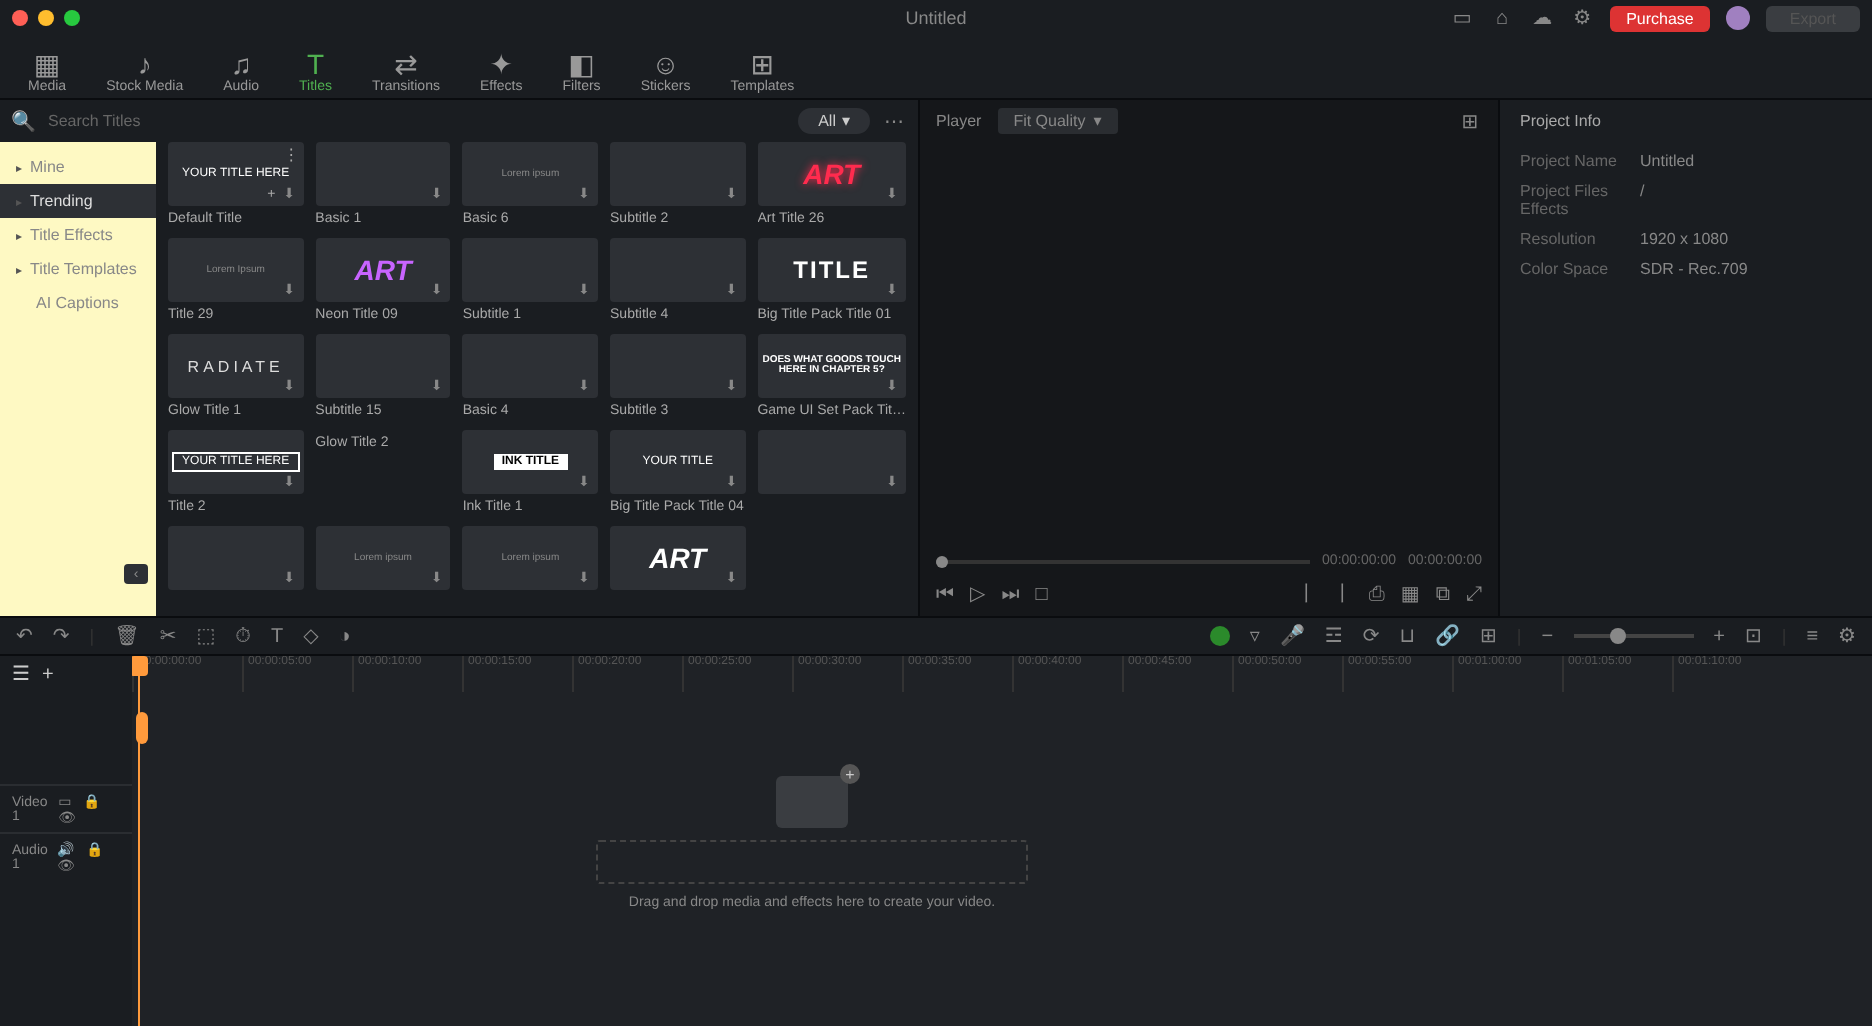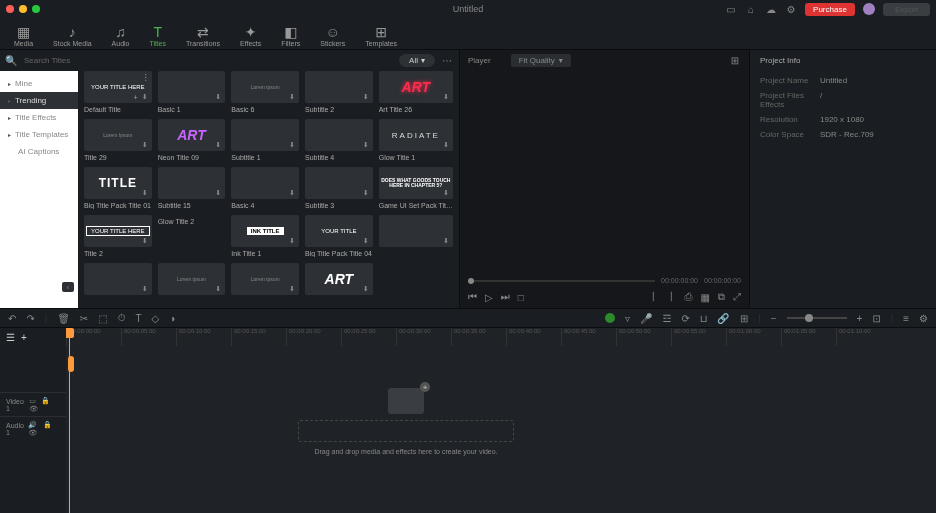--- a/index.html
+++ b/index.html
@@ -17,21 +17,21 @@
 
 .tabbar { display:flex; background:#1a1d21; padding:4px 10px 0; gap:12px; border-bottom:1px solid #0a0c0f;}
 .tab { display:flex; flex-direction:column; align-items:center; gap:2px; padding:2px 4px; cursor:pointer; color:#999;}
 .tab.active { color:#50b050;}
 .tab .ti { font-size:14px; height:14px;}
 .tab .tl2 { font-size:7px;}
 
 .main { display:flex; height:258px; }
 .col-browser { width:460px; background:#1a1d21; display:flex; flex-direction:column; border-right:1px solid #0a0c0f;}
 .browser-body { flex:1; display:flex; overflow:hidden;}
-.sidebar { width:78px; background:#ffffff; padding:4px 0;}
+.sidebar { width:78px; background:#fef9c3; padding:4px 0;}
 .sb-item { padding:4px 8px; font-size:8px; color:#888; cursor:pointer; display:flex; align-items:center; gap:4px;}
 .sb-item.sel { background:#2d3035; color:#ddd;}
 .sb-item::before { content:'▸'; font-size:6px; color:#555;}
 .sb-item.noexp::before{content:'';width:6px;}
 .searchrow { display:flex; align-items:center; padding:4px 6px; gap:6px; background:#1a1d21;}
 .search { flex:1; display:flex; align-items:center; gap:4px; background:#1a1d21; color:#666; font-size:8px;}
 .pill { background:#2d3035; padding:2px 10px; border-radius:8px; font-size:8px; cursor:pointer; display:flex; align-items:center; gap:3px;}
 .grid-wrap{flex:1;overflow:hidden;padding:0 6px;}
 .grid { display:grid; grid-template-columns:repeat(5,1fr); gap:6px; }
 .card { display:flex; flex-direction:column; cursor:pointer;}
@@ -45,21 +45,21 @@
 .title-big{font-weight:900;font-size:12px;letter-spacing:1px;}
 .glow{font-weight:800;color:#fff;font-size:11px;}
 .outline{border:1px solid #fff;padding:1px 4px;font-size:6px;}
 .inkbg{background:#fff;color:#000;padding:1px 4px;font-size:6px;font-weight:700;}
 .bday{font-style:italic;color:#c0c040;font-size:7px;font-family:cursive;}
 .radiate{letter-spacing:2px;font-size:8px;color:#ddd;}
 .tiny{font-size:5px;color:#888;}
 .gameui{font-size:5px;color:#fff;font-weight:700;text-align:center;line-height:1.1;}
 
 .col-preview { flex:1; background:#15171a; display:flex; flex-direction:column; border-right:1px solid #0a0c0f;}
-.prev-head { display:flex; align-items:center; padding:4px 8px; gap:20px; font-size:8px; color:#888;}
+.prev-head { display:flex; align-items:center; padding:4px 8px; gap:8px; font-size:8px; color:#888;}
 .drop { background:#2a2d31; padding:2px 8px; border-radius:2px; display:flex; align-items:center; gap:4px;}
 .canvas { flex:1; background:#15171a; position:relative;}
 .ph-time { display:flex; gap:6px; padding:2px 8px; font-size:7px; color:#666; align-items:center;}
 .ph-time .scrub{flex:1;height:2px;background:#333;position:relative;}
 .ph-time .scrub::before{content:'';position:absolute;left:0;top:-2px;width:6px;height:6px;background:#888;border-radius:50%;}
 .play-ctrl{display:flex;gap:8px;padding:4px 8px;align-items:center;color:#888;font-size:10px;}
 .play-ctrl .sp{flex:1;}
 
 .col-info { width:186px; background:#1a1d21; padding:6px 10px; font-size:8px;}
 .info-title{color:#aaa;padding-bottom:8px;}
@@ -232,31 +232,31 @@
             </div>
             <div class="card">
               <div class="thumb">
                 <span class="tiny" style="font-size:"></span>
                 <span class="dl">⬇</span>
               </div>
               <div class="card-label">Subtitle 4</div>
             </div>
             <div class="card">
               <div class="thumb">
+                <span class="title-big" style="font-size:">TITLE</span>
+                <span class="dl">⬇</span>
+              </div>
+              <div class="card-label">Big Title Pack Title 01</div>
+            </div>
+            <div class="card">
+              <div class="thumb">
                 <span class="radiate" style="font-size:">RADIATE</span>
                 <span class="dl">⬇</span>
               </div>
               <div class="card-label">Glow Title 1</div>
-            </div>
-            <div class="card">
-              <div class="thumb">
-                <span class="title-big" style="font-size:">TITLE</span>
-                <span class="dl">⬇</span>
-              </div>
-              <div class="card-label">Big Title Pack Title 01</div>
             </div>
             <div class="card">
               <div class="thumb">
                 <span class="tiny" style="font-size:"></span>
                 <span class="dl">⬇</span>
               </div>
               <div class="card-label">Subtitle 15</div>
             </div>
             <div class="card">
               <div class="thumb">

